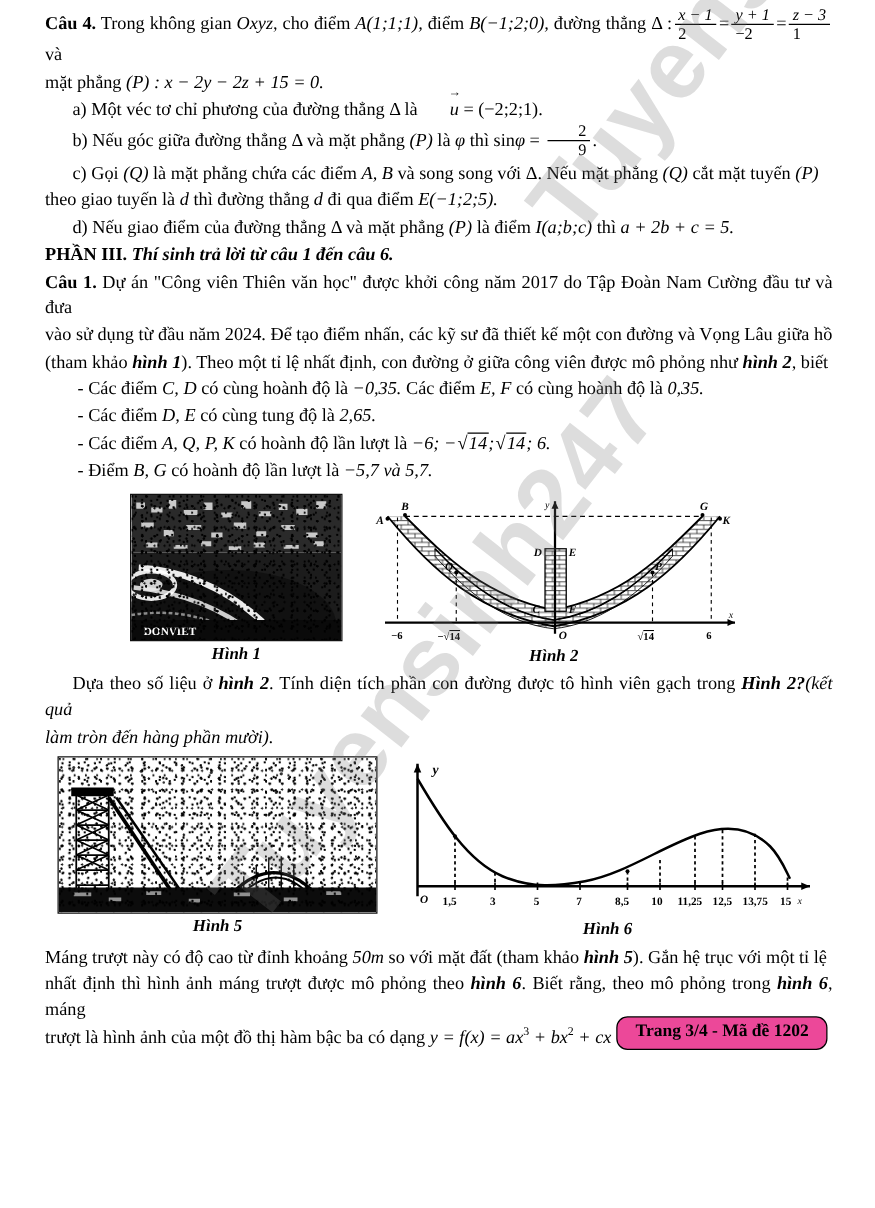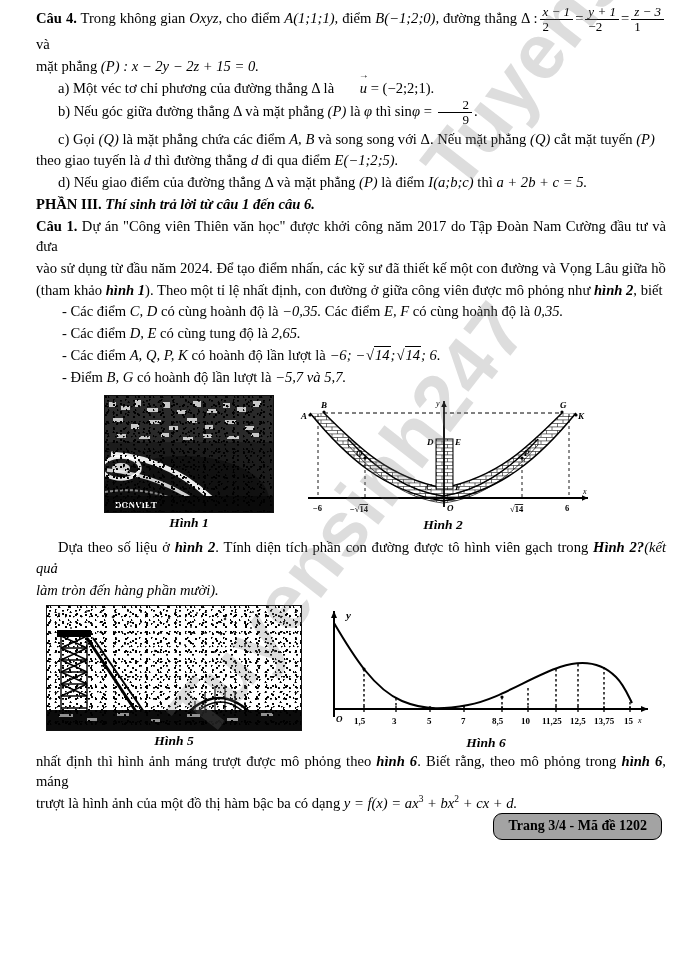--- a/index.html
+++ b/index.html
@@ -76,21 +76,21 @@
   }
   .fig-caption { text-align:center; font-weight:bold; font-style:italic; font-size:13.5px; margin-top:2px; }
 
   .figcol { display:flex; flex-direction:column; align-items:center; }
 
   .pagebadge {
     position:absolute; right:38px; bottom:12px; z-index:6;
     border:1.6px solid #000; border-radius:9px;
     padding:4px 14px 5px 14px;
     font-size:14px; font-weight:bold;
-    background:#a3a3a3;
+    background:#ec4899;
   }
   svg { display:block; }
 </style>
 </head>
 <body>
 
 <div class="page">
 
   <p class="ln">
     <span class="bd">Câu 4.</span>
@@ -418,20 +418,23 @@
           <text x="278" y="119">13,75</text>
           <text x="308" y="119">15</text>
           <text x="322" y="118" font-size="8" font-style="italic" font-weight="normal">x</text>
           <text x="30" y="14" font-size="11" font-style="italic">y</text>
         </g>
       </svg>
       <div class="fig-caption">Hình 6</div>
     </div>
   </div>
 
+  <p class="ln" style="margin-top:5px;">
+    <span>Máng trượt này có độ cao từ đỉnh khoảng </span><span class="mi">50m</span><span> so với mặt đất (tham khảo </span><span class="bi">hình 5</span><span>). Gắn hệ trục với một tỉ lệ</span>
+  </p>
   <p class="ln">
     <span>nhất định thì hình ảnh máng trượt được mô phỏng theo </span><span class="bi">hình 6</span><span>. Biết rằng, theo mô phỏng trong </span><span class="bi">hình 6</span><span>, máng</span>
   </p>
   <p class="ln">
     <span>trượt là hình ảnh của một đồ thị hàm bậc ba có dạng </span><span class="mi">y = f(x) = ax</span><sup class="e">3</sup><span class="mi"> + bx</span><sup class="e">2</sup><span class="mi"> + cx + d.</span>
   </p>
 
   <div class="pagebadge">Trang 3/4 - Mã đề 1202</div>
 </div>
 

